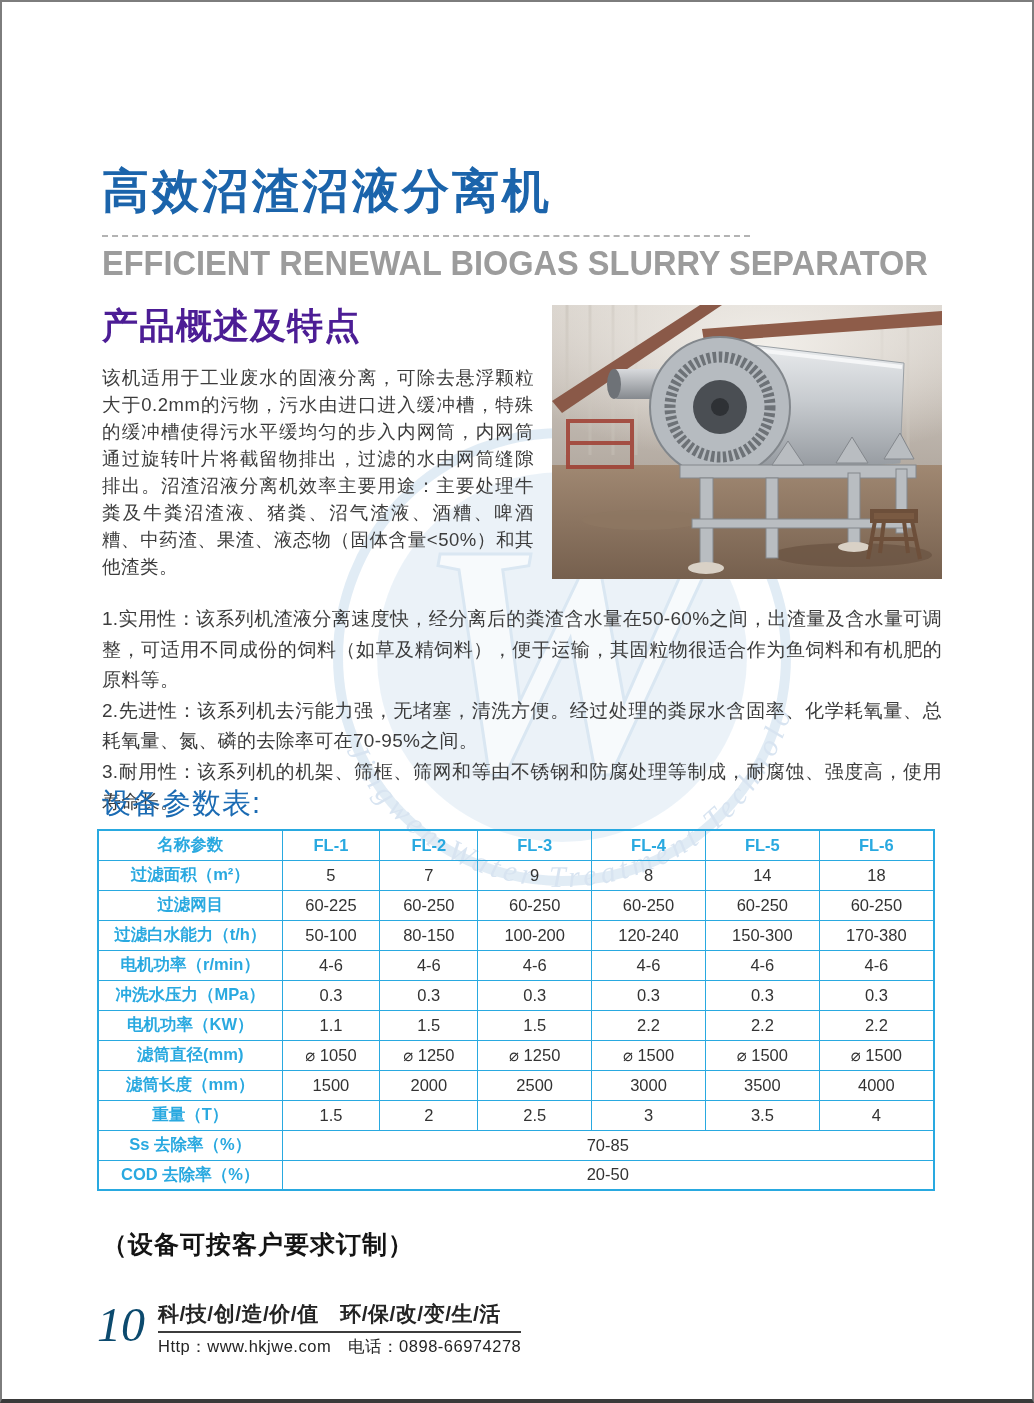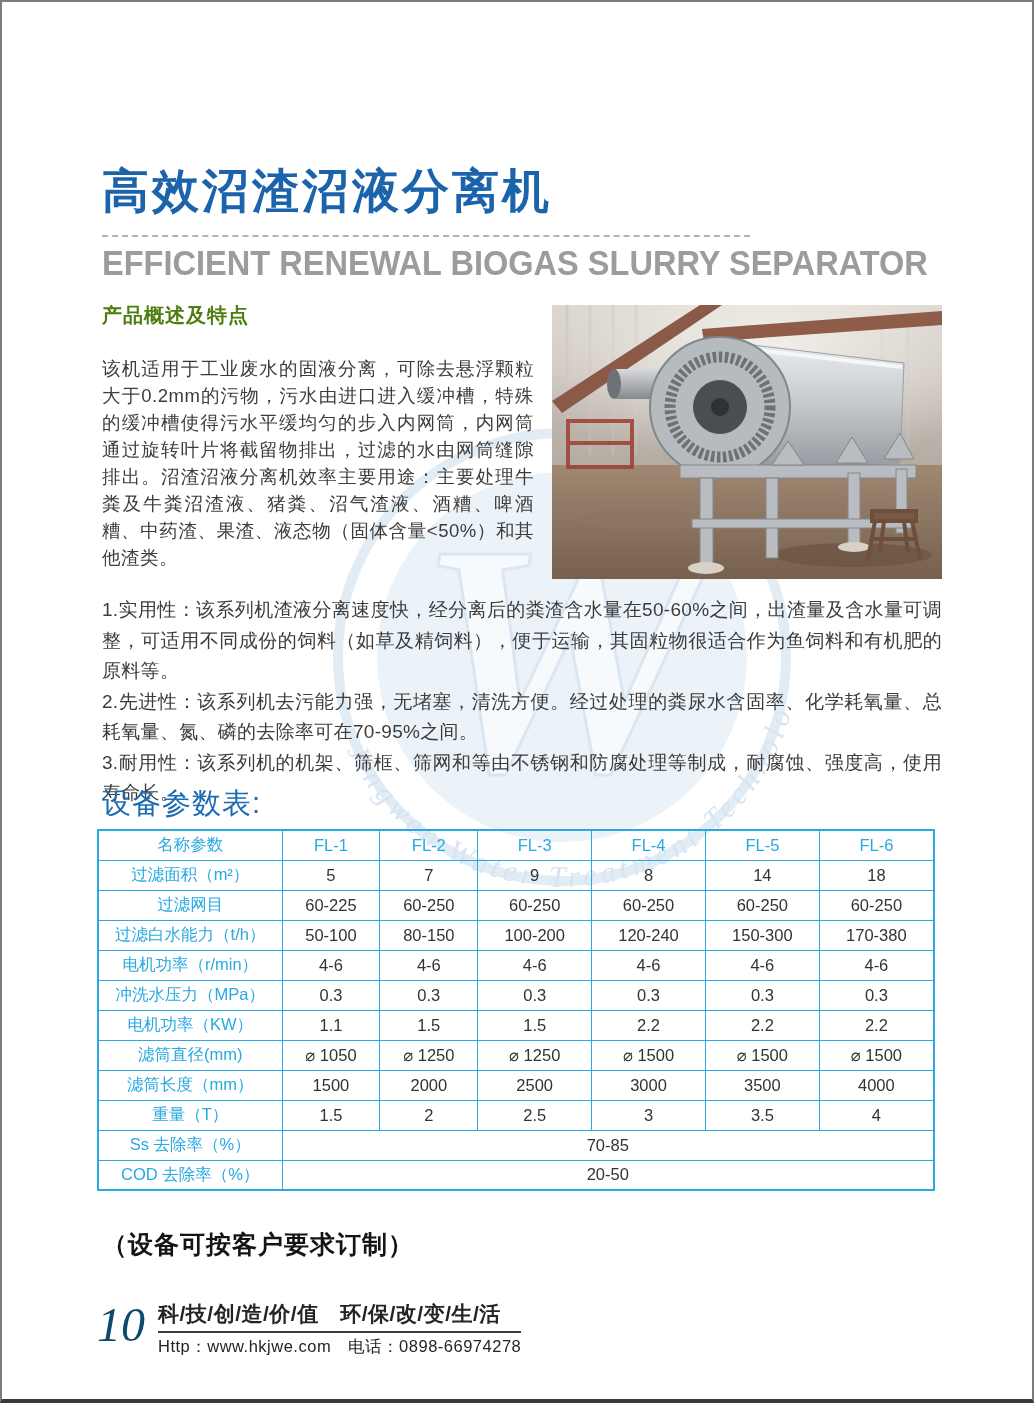--- a/index.html
+++ b/index.html
@@ -13,29 +13,29 @@
   
   .watermark { position:absolute; left:300px; top:390px; width:520px; height:540px; opacity:.55; z-index:0; pointer-events:none; }
   
   .title-block { position:absolute; left:100px; top:158px; z-index:2; width:860px; }
   .main-title { font-size:47px; font-weight:bold; color:#1b64ab; letter-spacing:3px; }
   .dash-rule { width:648px; border-top:2px dashed #b3b3b3; margin:12px 0 6px 0; }
   .sub-title { font-size:35px; font-weight:bold; color:#9c9c9c; letter-spacing:0px; transform:scaleX(.93); transform-origin:left; white-space:nowrap; }
   
   .overview { position:absolute; left:100px; top:300px; width:840px; z-index:2; }
   .photo-wrap { float:right; width:390px; height:274px; margin:3px 0 12px 18px; background:#c9c2ba; }
-  .section-heading { font-size:20px; font-weight:bold; color:#4d7c0f; margin-bottom:26px; letter-spacing:1px; }
+  .section-heading { font-size:36px; font-weight:bold; color:#4c1d95; margin-bottom:13px; letter-spacing:1px; }
   .overview-body { font-size:18.5px; line-height:27px; color:#3c3c3c; text-align:justify; letter-spacing:.5px; }
   .features { margin-top:24px; }
   .features p { font-size:19px; line-height:30.5px; color:#3c3c3c; text-align:justify; letter-spacing:.3px; }
   
   .params-heading { position:absolute; left:100px; top:782px; z-index:2; font-size:29px; font-weight:normal; color:#1b6bb3; letter-spacing:1px; }
   .params-table { position:absolute; left:95px; top:827px; z-index:2; width:838px; border-collapse:collapse; border:2px solid #29a9e0; }
   .params-table th, .params-table td { border:1px solid #29a9e0; height:30px; text-align:center; vertical-align:middle; padding:0 2px; background:transparent; }
-  .params-table th { color:#29a9e0; font-size:16.5px; font-weight:normal; }
+  .params-table th { color:#29a9e0; font-size:16.5px; font-weight:bold; }
   .params-table td { color:#333333; font-size:16.5px; }
   .params-table col.c-label { width:184px; }
   .note { position:absolute; left:100px; top:1226px; z-index:2; font-size:25px; font-weight:bold; color:#141414; letter-spacing:1px; }
   
   .footer { position:absolute; left:95px; top:1295px; z-index:2; display:flex; align-items:flex-start; }
   .page-number { font-family:"Liberation Serif", serif; font-style:italic; font-size:48px; line-height:56px; color:#0c4a6e; }
   .footer-right { margin-left:13px; padding-top:3px; }
   .footer-slogan { font-size:21px; font-weight:700; color:#242424; letter-spacing:.5px; white-space:nowrap; }
   .footer-rule { border-top:2px solid #3c3c3c; margin:3px 0 3px 0; }
   .footer-contact { font-family:Liberation Sans, sans-serif; font-size:16.5px; color:#242424; letter-spacing:.5px; white-space:nowrap; }

